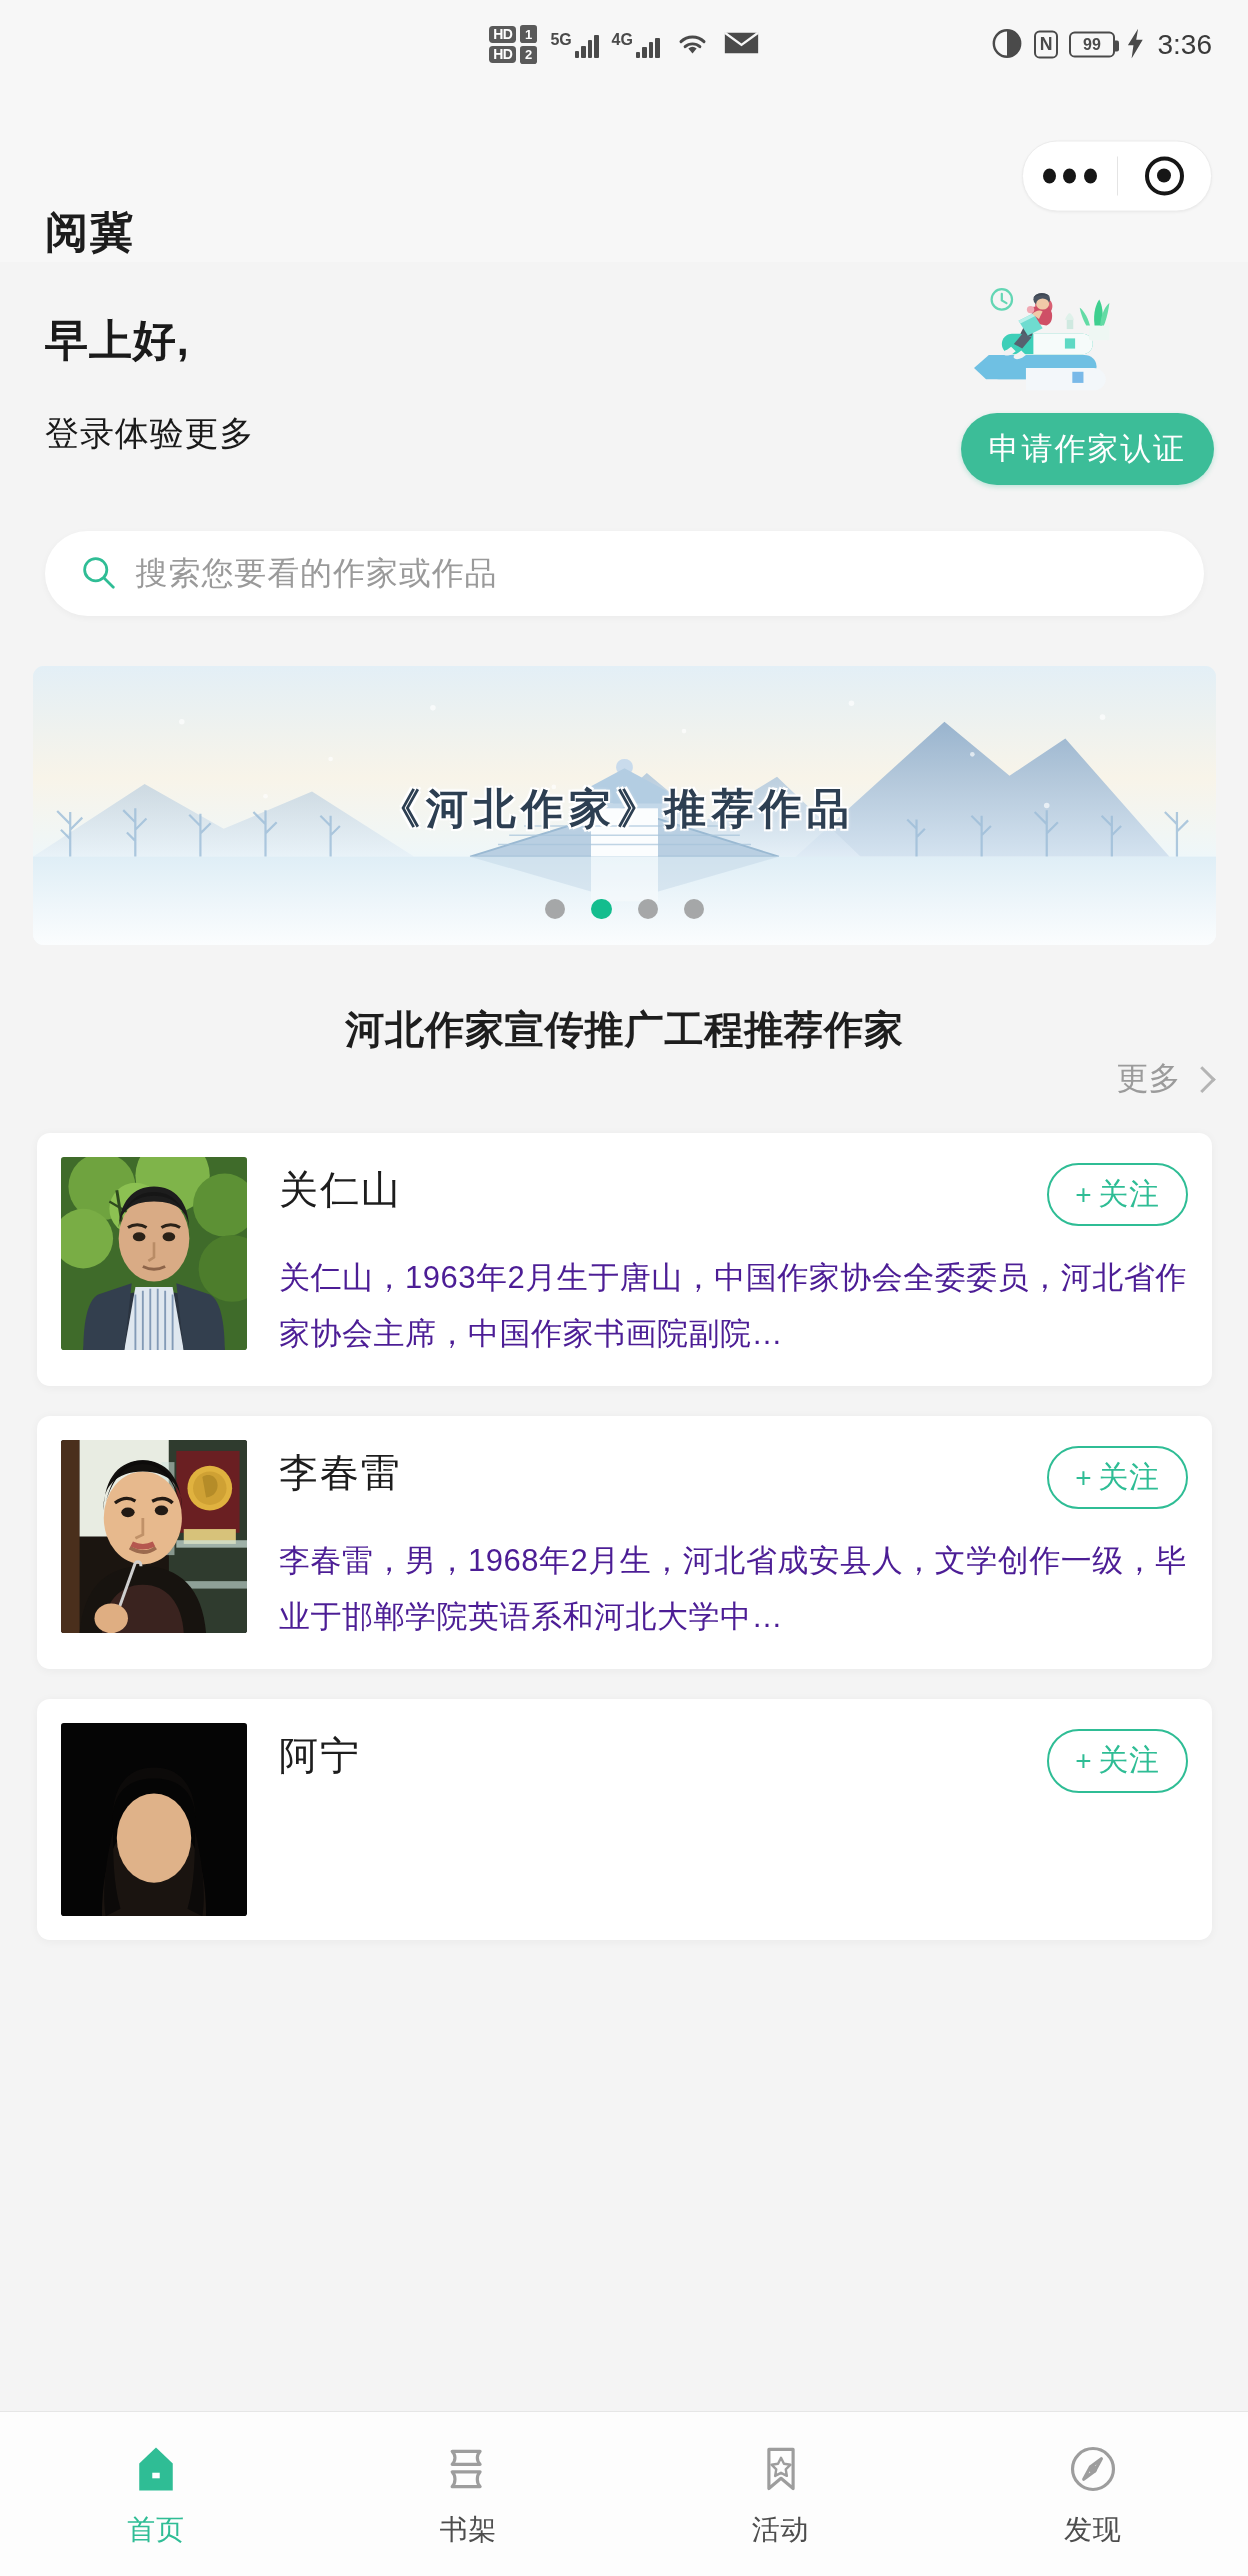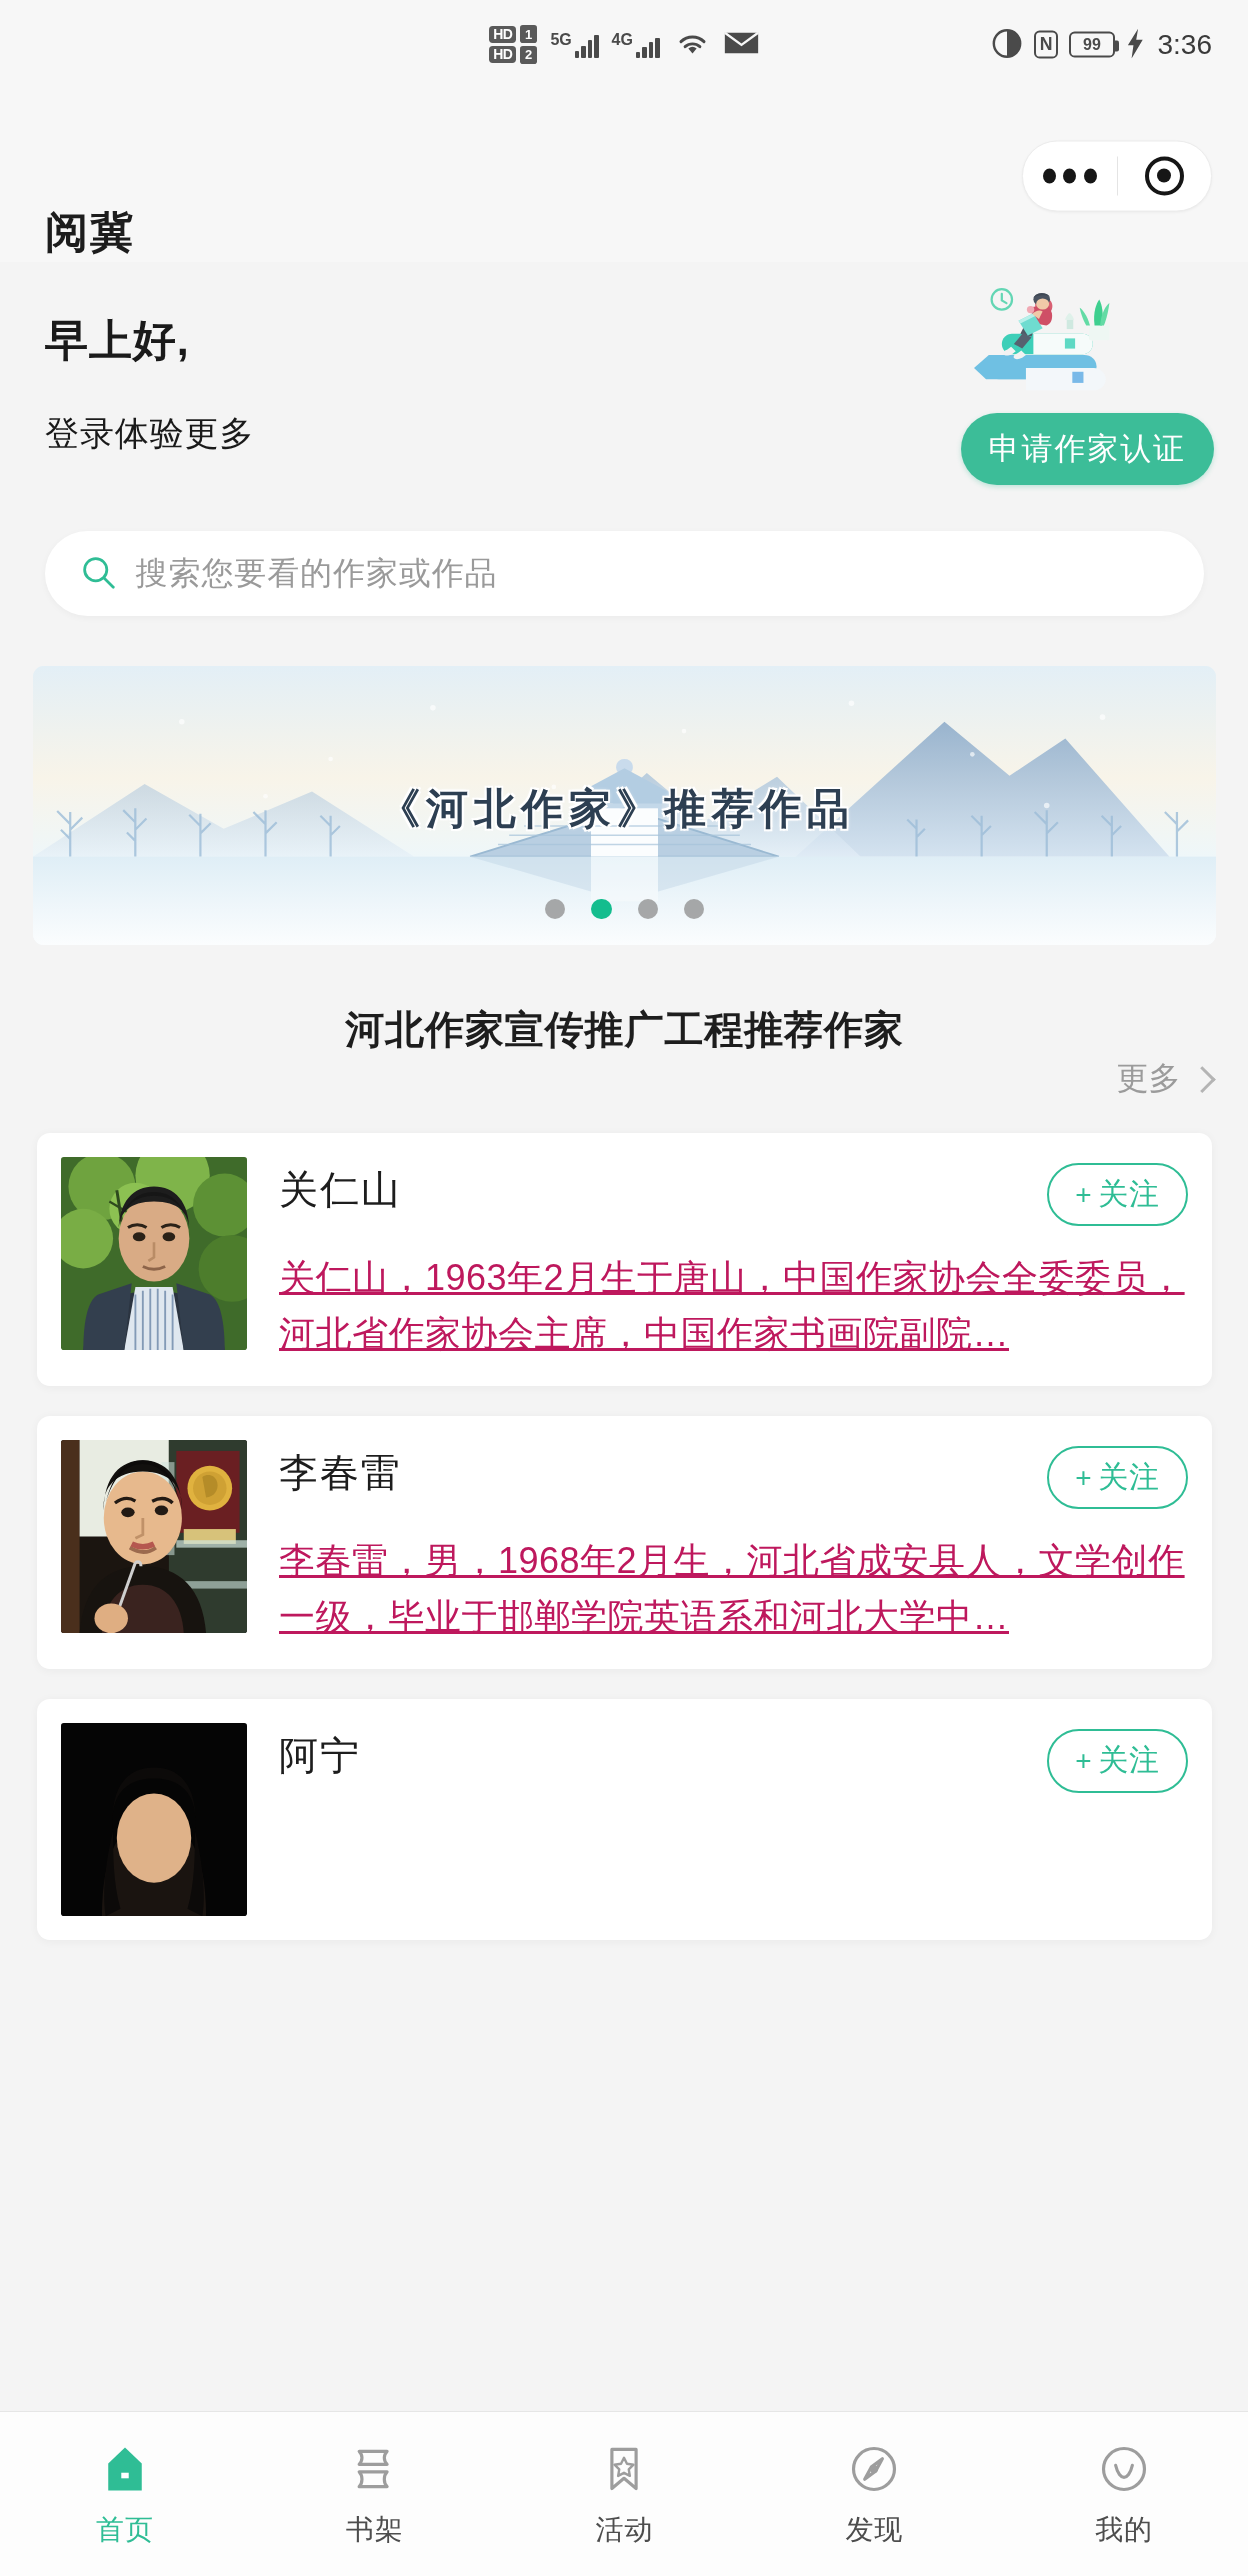--- a/index.html
+++ b/index.html
@@ -123,23 +123,23 @@
   .avatar svg { width:100%; height:100%; display:block; }
   .card-body { flex:1; min-width:0; padding-top:5.6px; }
   .card-top { display:flex; align-items:flex-start; }
   .author-name { font-size:39px; color:#1d1d1d; letter-spacing:1.9px; }
   .follow-btn {
     margin-left:auto; border:2.3px solid #2fbd95; color:#2fbd95; border-radius:37px;
     padding:9.3px 26px; font-size:30px; letter-spacing:0.9px; white-space:nowrap;
   }
   .follow-btn b { font-weight:normal; font-size:28px; margin-right:5.6px; }
   .card-bio {
-    margin-top:24px; font-size:36px; color:#be185d; line-height:56px;
+    margin-top:24px; font-size:31px; color:#4c1d95; line-height:56px;
     letter-spacing:0.5px;
-    display:-webkit-box; -webkit-line-clamp:3; -webkit-box-orient:vertical; overflow:hidden;text-decoration:underline;
+    display:-webkit-box; -webkit-line-clamp:3; -webkit-box-orient:vertical; overflow:hidden;
   }
   .card.short { padding-bottom:24px; }
 
   
   .tabbar {
     position:absolute; bottom:0; left:0; width:1249px; height:165px;
     background:#fdfdfd; border-top:0.9px solid #e6e6e6;
     display:flex; align-items:center;
   }
   .tab { flex:1; display:flex; flex-direction:column; align-items:center; gap:13px; }
@@ -521,25 +521,16 @@
       <span class="tab-icon">
         <svg width="54" height="54" viewBox="0 0 58 58" fill="none" stroke="#9d9d9d" stroke-width="3.4">
           <circle cx="29" cy="29" r="22"></circle>
           <path d="M38 18L31 31l-12 9 7-13z" stroke-linejoin="round"></path>
           <circle cx="29" cy="29" r="2.6" fill="#9d9d9d"></circle>
         </svg>
       </span>
       <span class="tab-label">发现</span>
     </div>
 
-    <div class="tab">
-      <span class="tab-icon">
-        <svg width="54" height="54" viewBox="0 0 58 58" fill="none" stroke="#9d9d9d" stroke-width="3.4">
-          <circle cx="29" cy="29" r="22"></circle>
-          <path d="M20 25c2 9 6 13 9 13s7-4 9-13" stroke-linecap="round"></path>
-        </svg>
-      </span>
-      <span class="tab-label">我的</span>
-    </div>
 
   </div>
 </div>
 
 
 </body></html>

